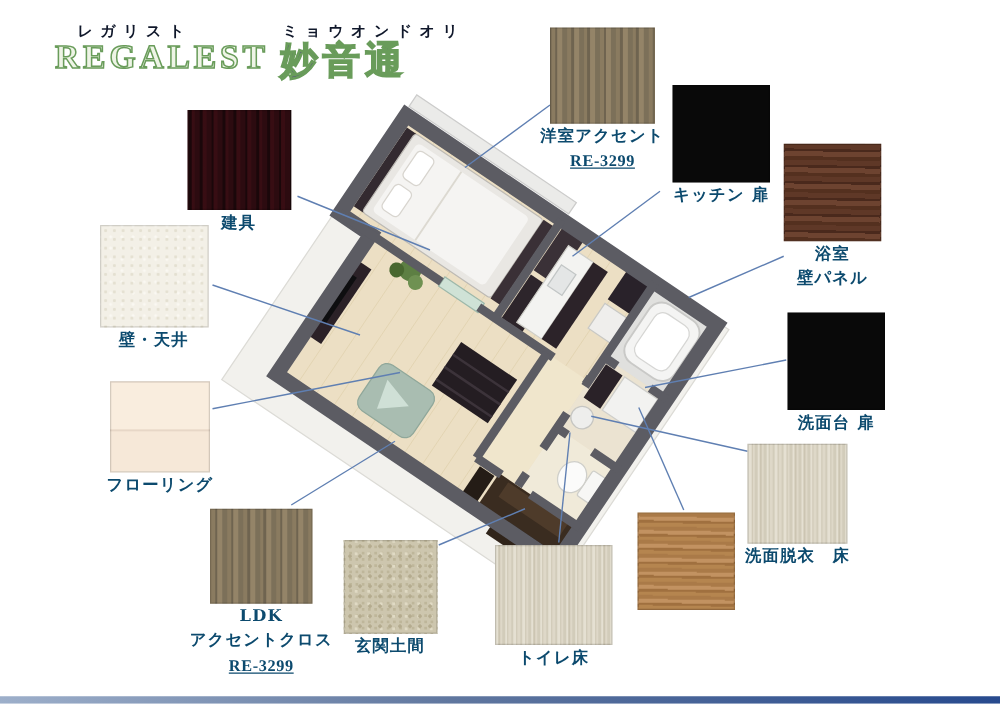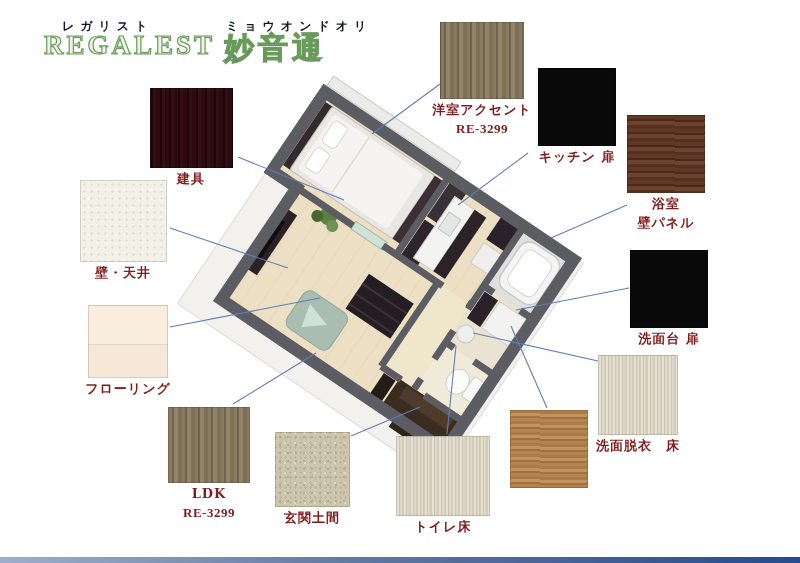--- a/index.html
+++ b/index.html
@@ -8,23 +8,23 @@
   
   .hdr{position:absolute;z-index:3;}
   .ruby{font:bold 12px "DejaVu Sans",sans-serif;color:#0f172a;letter-spacing:6px;}
   .logo{font:bold 27px "Liberation Serif",serif;color:#eef4e6;
         -webkit-text-stroke:1.2px #699c5a;letter-spacing:3px;}
   .kanji{font:bold 30px "DejaVu Serif",serif;color:#4c1d95;
         -webkit-text-stroke:1.2px #699c5a;letter-spacing:4px;}
   
   .sw{position:absolute;z-index:2;display:flex;flex-direction:column;align-items:center;}
   .chip{border:1px solid rgba(0,0,0,.14);box-sizing:border-box;}
-  .cap{margin-top:3px;font:bold 13px "DejaVu Serif",serif;color:#7f1d1d;
+  .cap{margin-top:3px;font:bold 13px "DejaVu Serif",serif;color:#0c4a6e;
        line-height:1.25;letter-spacing:1px;white-space:nowrap;}
-  .code{font:bold 13px "Liberation Serif",serif;letter-spacing:.5px;}
+  .code{font:bold 13px "Liberation Serif",serif;letter-spacing:.5px;text-decoration:underline;}
   
   .tex-wood-grey{background:
       repeating-linear-gradient(90deg,#8a7b60 0 3px,#6f6450 3px 5px,#948468 5px 9px,#7c7059 9px 13px);}
   .tex-black{background:#090909;}
   .tex-wood-red{background:
       repeating-linear-gradient(181deg,#5f3827 0 4px,#4a291c 4px 6px,#6d4330 6px 10px,#54301f 10px 13px);}
   .tex-stripe-light{background:
       repeating-linear-gradient(90deg,#e5e0d2 0 2px,#ccc5b2 2px 3px,#ded8c8 3px 5px,#d2ccba 5px 7px);}
   .tex-wood-brown{background:
       repeating-linear-gradient(1deg,#b5854f 0 3px,#a0703f 3px 5px,#c29261 5px 8px,#aa7a48 8px 11px);}
@@ -206,20 +206,21 @@
 </div>
 
 <div class="sw" style="left:72px;top:305px;width:112px">
   <div class="chip tex-cream" style="width:80px;height:73px"></div>
   <div class="cap">フローリング</div>
 </div>
 
 <div class="sw" style="left:149px;top:407px;width:120px">
   <div class="chip tex-wood-grey" style="width:82px;height:76px"></div>
   <div class="cap">LDK</div>
+  <div class="cap">アクセントクロス</div>
   <div class="cap code">RE-3299</div>
 </div>
 
 <div class="sw" style="left:256px;top:432px;width:112px">
   <div class="chip tex-stone" style="width:75px;height:75px"></div>
   <div class="cap">玄関土間</div>
 </div>
 
 <div class="footbar"></div>
 

